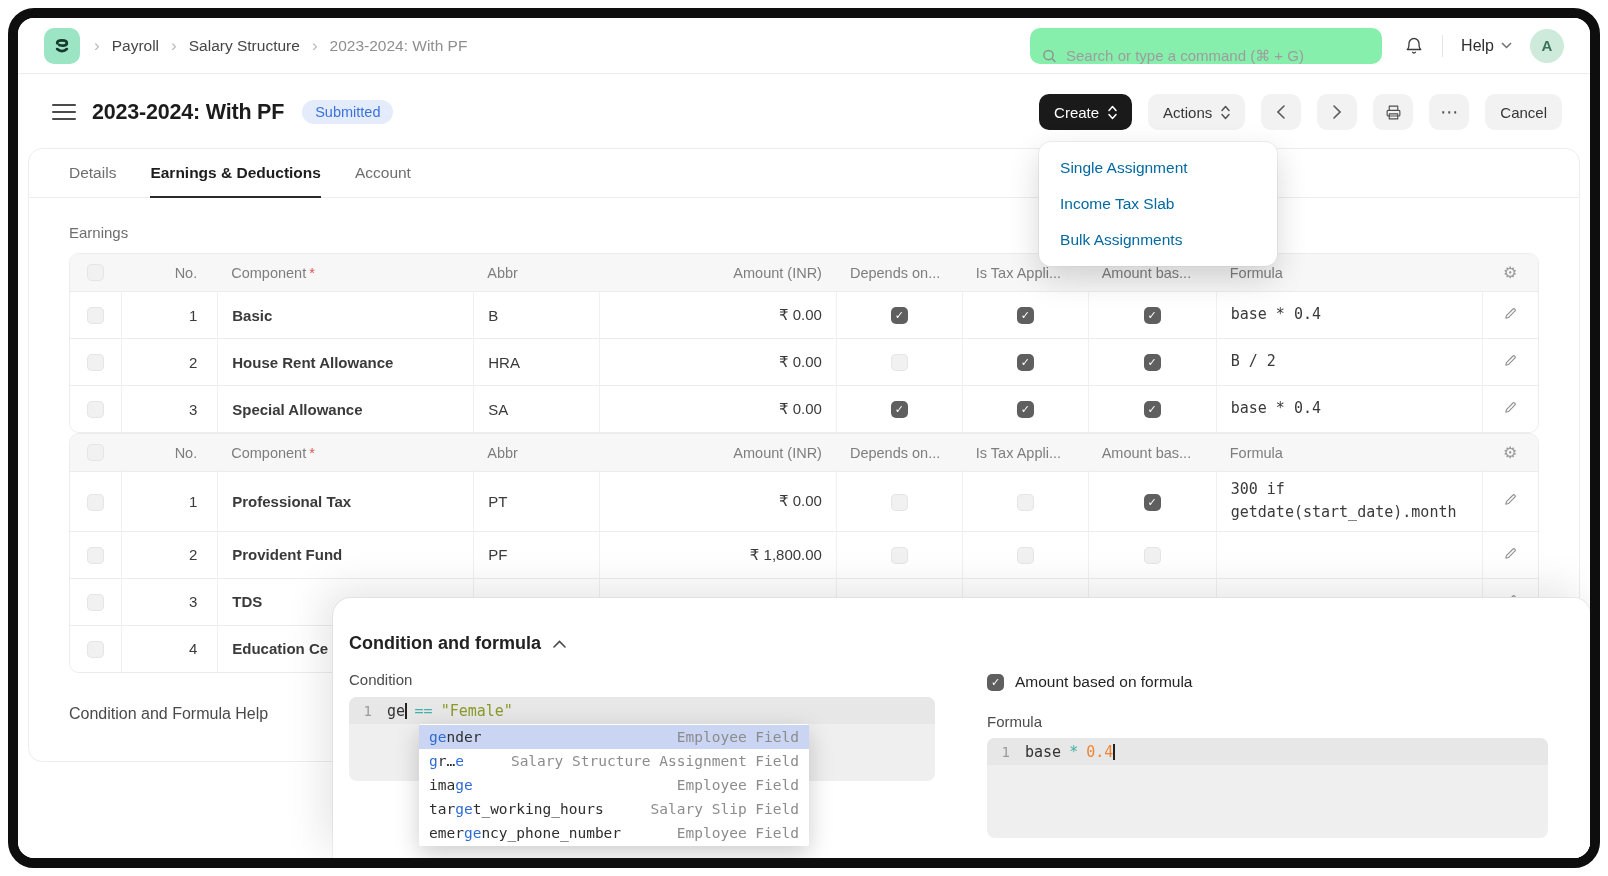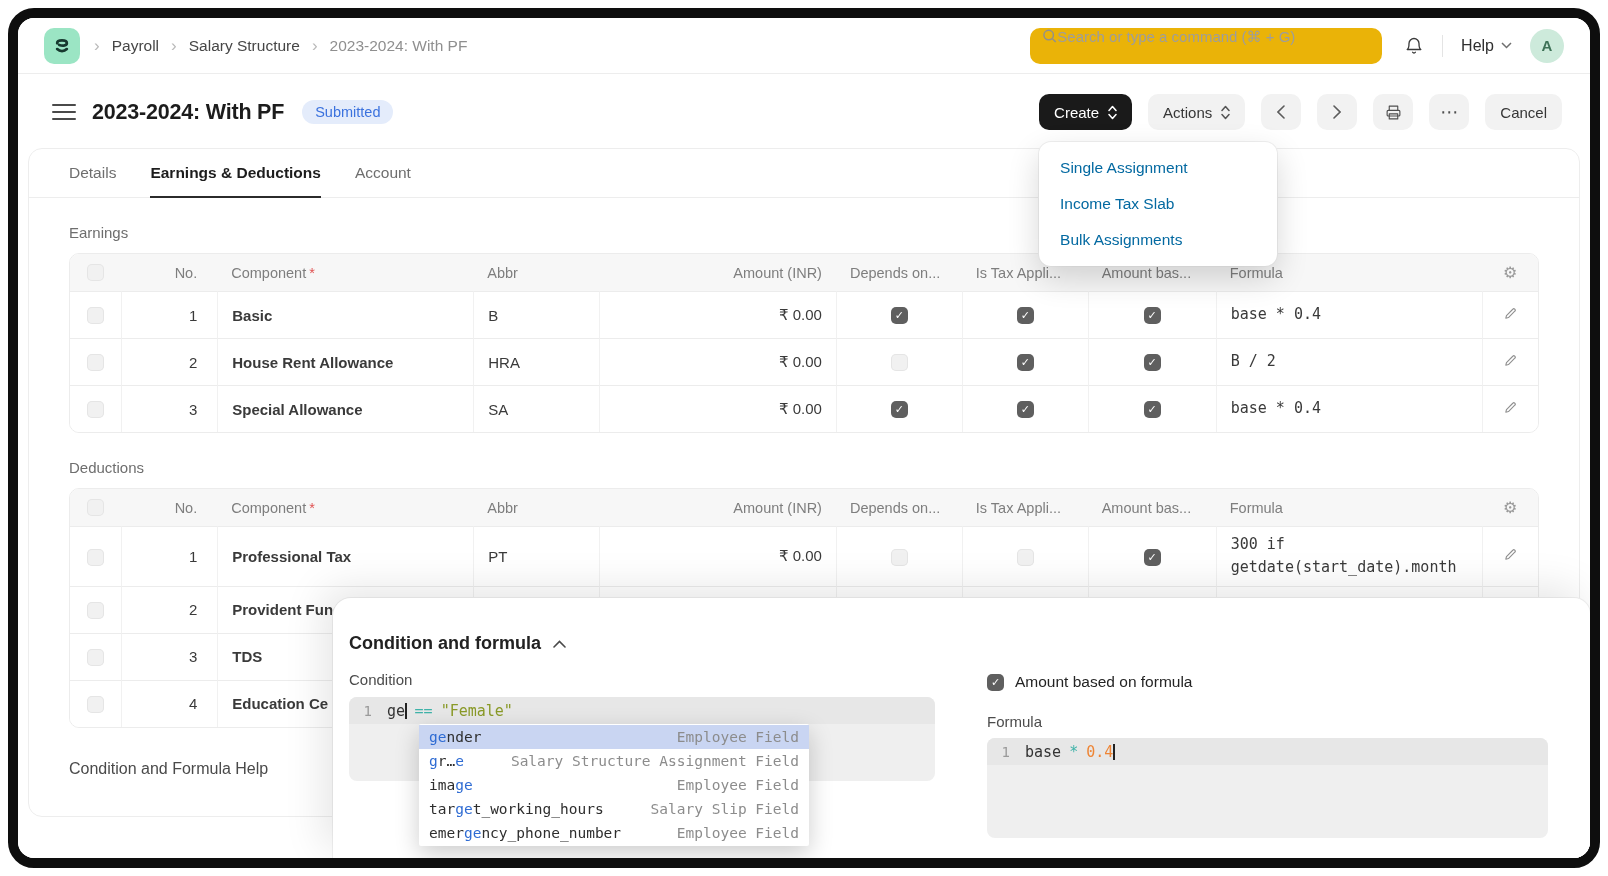--- a/index.html
+++ b/index.html
@@ -8,21 +8,21 @@
   .app{position:relative;width:100%;height:100%;background:#fff}
 
   
   .nav{height:56px;display:flex;align-items:center;padding:0 26px;border-bottom:1px solid #ededed}
   .logo{width:36px;height:36px;border-radius:10px;background:#9BE5C4;display:flex;align-items:center;justify-content:center;flex:0 0 auto}
   .bc{display:flex;align-items:center;gap:12px;margin-left:14px;font-size:15.5px}
   .bc-sep{color:#b9b9b9;font-size:17px}
   .bc-item{color:#464646}
   .bc-item.current{color:#8f8f8f}
   .nav-right{margin-left:auto;display:flex;align-items:center}
-  .search{width:352px;height:36px;background:#eab308;border-radius:10px;display:flex;align-items:flex-start;gap:0;padding:0 12px;border:none}
+  .search{width:352px;height:36px;background:#86efac;border-radius:10px;display:flex;align-items:flex-end;gap:9px;padding:0 12px;border:none}
   .search input{border:none;background:transparent;outline:none;font-size:15px;color:#555;width:100%;font-family:"Liberation Sans",sans-serif}
   .search input::placeholder{color:#9d9d9d}
   .bell{margin-left:22px;display:flex;align-items:center}
   .vdiv{width:1px;height:22px;background:#e4e4e4;margin:0 18px}
   .help{display:flex;align-items:center;gap:7px;font-size:16px;color:#2f2f2f}
   .avatar{width:34px;height:34px;border-radius:50%;background:#cdeadb;color:#3e7257;font-size:15px;font-weight:700;display:flex;align-items:center;justify-content:center;margin-left:18px}
 
   
   .page-head{display:flex;align-items:center;padding:20px 28px 16px 34px;gap:16px}
   .burger{width:24px;display:flex;flex-direction:column;gap:5px}
@@ -269,21 +269,20 @@
               <td class="c-chk"><span class="cb on">✓</span></td>
               <td class="c-chk"><span class="cb on">✓</span></td>
               <td class="c-formula">base * 0.4</td>
               <td class="c-edit"><svg width="15" height="15" viewBox="0 0 16 16" fill="none" stroke="#8f8f8f" stroke-width="1.2" stroke-linejoin="round">
                   <path d="M3 13l.7-2.8 7-7a1.1 1.1 0 011.6 0l.5.5a1.1 1.1 0 010 1.6l-7 7L3 13z"></path>
                 </svg></td>
             </tr>
           </tbody>
     </table>
 
-    <div class="section-label">Deductions</div>
     <table class="grid">
       <colgroup>
             <col style="width:48px">
             <col style="width:90px">
             <col style="width:240px">
             <col style="width:118px">
             <col style="width:222px">
             <col style="width:118px">
             <col style="width:118px">
             <col style="width:120px">

